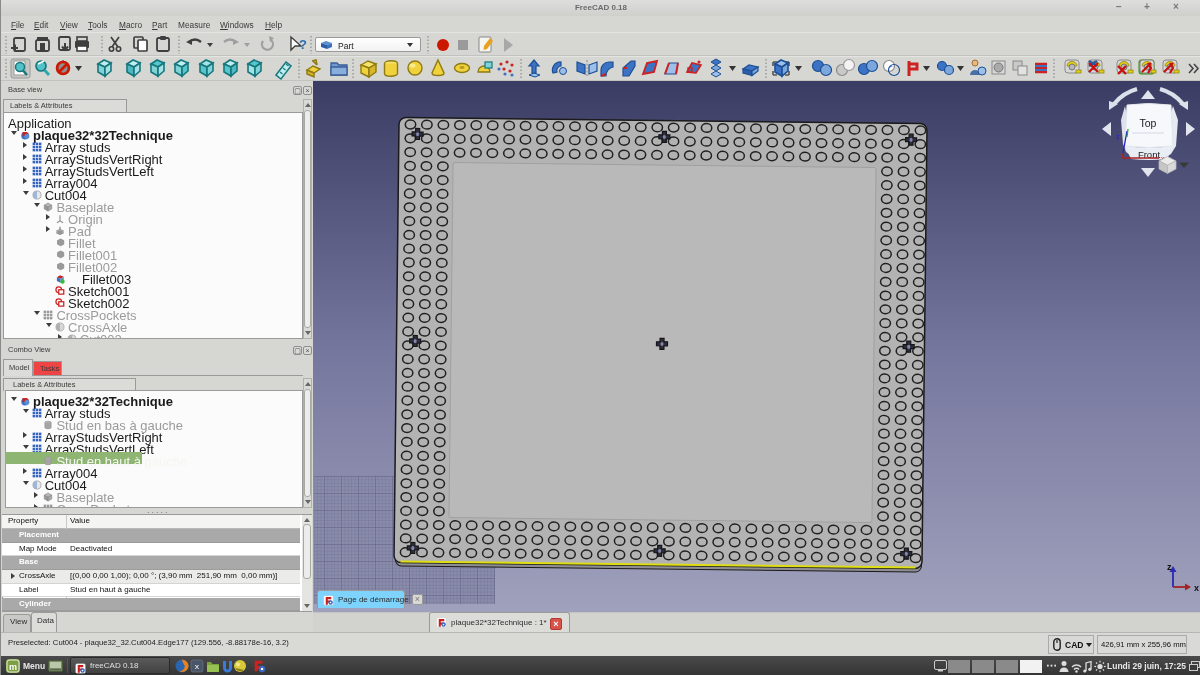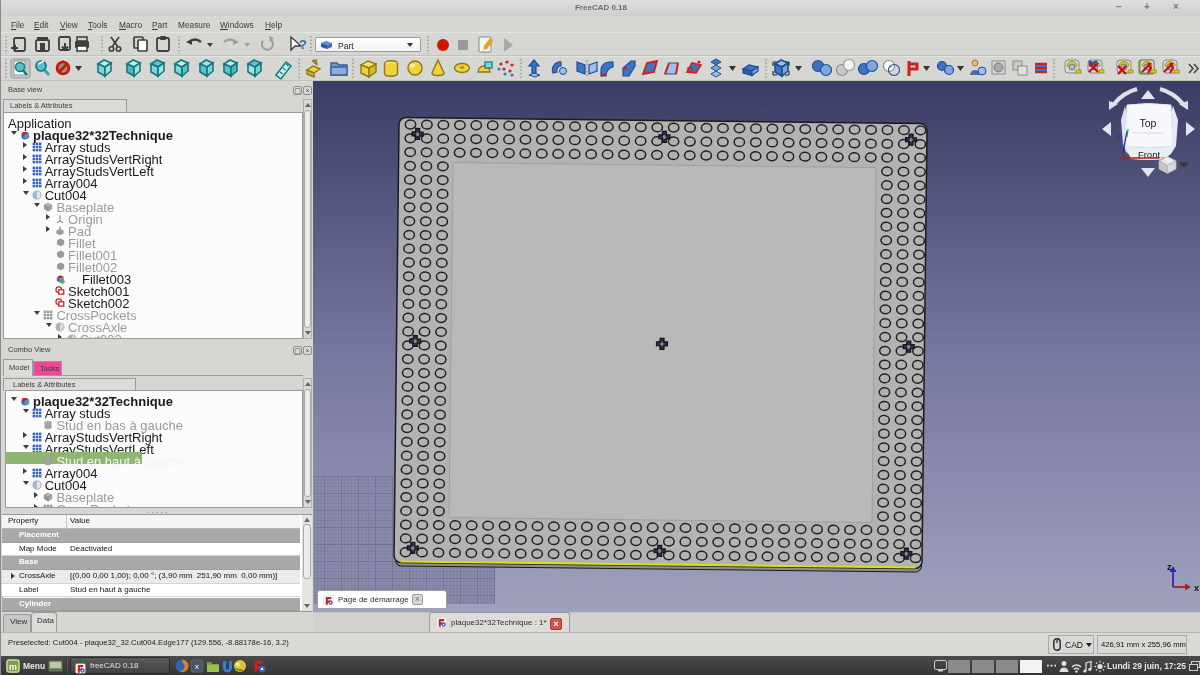--- a/index.html
+++ b/index.html
@@ -464,21 +464,21 @@
       </div>
     </div>
 <div class="abs sbar" style="left:302px;top:99px;width:9px;height:240px"></div>
 <div class="abs sarr" style="left:304px;top:103px;border-bottom:4px solid #666;border-left:3px solid transparent;border-right:3px solid transparent"></div>
 <div class="abs sarr" style="left:304px;top:331px;border-top:4px solid #666;border-left:3px solid transparent;border-right:3px solid transparent"></div>
 <div class="abs sthumb" style="left:303px;top:110px;width:7px;height:218px"></div>
 <div class="abs docktitle" style="left:7px;top:345px">Combo View</div>
 <div class="abs dockbtn" style="left:292px;top:346px">▢</div>
 <div class="abs dockbtn" style="left:302px;top:346px">×</div>
 <div class="abs tab1" style="left:2px;top:359px;width:30px;height:17px;padding:3px 0 0 5px;background:#dcdcd9;z-index:2">Model</div>
-<div class="abs tab1" style="left:32px;top:361px;width:29px;height:15px;padding:2px 0 0 6px;background:#ec4899">Tasks</div>
+<div class="abs tab1" style="left:32px;top:361px;width:29px;height:15px;padding:2px 0 0 6px;background:#ef4444">Tasks</div>
 <div class="abs" style="left:2px;top:375px;width:300px;height:1px;background:#9a9a9a"></div>
 <div class="abs tab1" style="left:2px;top:378px;width:133px;height:13px;padding:1px 0 0 9px">Labels &amp; Attributes</div>
 <div class="abs treebg" style="left:4px;top:390px;width:298px;height:118px"></div>
 <div class="abs" style="left:4px;top:390px;width:298px;height:117px;overflow:hidden">
       <div class="trow" style="left:0px;top:3px;width:298px">
         <div class="tarrow ad" style="left:6.0px;top:4px"></div>
         <div class="ticon" style="left:15.0px"><svg width="10" height="10" viewBox="0 0 16 16">
             <circle cx="8" cy="9" r="6" fill="#3c73c4"></circle>
             <path d="M4 3 h7 l3 3 v4 h-10z" fill="#cc2222"></path>
             <circle cx="11" cy="10" r="4" fill="#5a8fd0"></circle>
@@ -1080,21 +1080,21 @@
         <path d="M1178 162.5 h10 l-5 5.5z" fill="#3a3a3a"></path>
       </g>
       <path d="M1172 587 v-17" stroke="#2a2ab2" stroke-width="1.8"></path>
       <path d="M1172 566 l-3.5 6 h7z" fill="#2a2ab2"></path>
       <path d="M1172 587 h14" stroke="#a22424" stroke-width="1.8"></path>
       <path d="M1190 587 l-6 -3.5 v7z" fill="#a22424"></path>
       <text x="1166" y="570" font-size="9" font-weight="bold" fill="#111" font-family="Liberation Sans, sans-serif">z</text>
       <text x="1193" y="591" font-size="9" font-weight="bold" fill="#111" font-family="Liberation Sans, sans-serif">x</text>
     </svg>
 <div class="abs" style="left:312px;top:612px;width:888px;height:20px;background:#d2d2cf;border-top:1px solid #c4c4c1"></div>
-<div class="abs mditab" style="left:316px;top:590px;width:130px;height:18px;background:#ffffff">
+<div class="abs mditab" style="left:316px;top:590px;width:88px;height:18px;background:#7dd3fc">
       <span class="abs" style="left:5px;top:4px"><svg width="11" height="11" viewBox="0 0 16 16">
           <rect x="1" y="1" width="14" height="14" rx="2" fill="#fff" stroke="#bbb" stroke-width="0.5"></rect>
           <path d="M4 14 V3 h8 v3 h-5 v2 h4 v3 h-4 v3z" fill="#c81e1e"></path>
           <circle cx="11" cy="11" r="3.2" fill="#3565c0"></circle>
           <circle cx="11" cy="11" r="1.2" fill="#fff"></circle>
         </svg></span>
       <span class="abs" style="left:20px;top:4px">Page de démarrage</span>
       <span class="abs" style="left:94px;top:3px;width:11px;height:11px;background:#d8d8d5;border:1px solid #9a9a9a;border-radius:2px;color:#777;font-size:9px;line-height:9px;text-align:center">×</span>
     </div>
 <div class="abs mditab" style="left:428px;top:612px;width:141px;height:20px;background:#dcdcd9;z-index:2">
@@ -1107,21 +1107,21 @@
       <span class="abs" style="left:21px;top:5px">plaque32*32Technique : 1*</span>
       <span class="abs" style="left:120px;top:5px;width:12px;height:12px;background:#d9534a;border:1px solid #b03a32;border-radius:2px;color:#fff;font-size:9px;line-height:11px;text-align:center;font-weight:bold">×</span>
     </div>
 <div class="abs statusbar"></div>
 <div class="abs" style="left:7px;top:638px;font-size:7.7px;color:#1c1c1c;white-space:nowrap">Preselected: Cut004 - plaque32_32.Cut004.Edge177 (129.556, -8.88178e-16, 3.2)</div>
 <div class="abs" style="left:1047px;top:635px;width:46px;height:19px;border:1px solid #aaa"></div>
 <svg class="abs" style="left:1052px;top:638px" width="8" height="13" viewBox="0 0 8 13">
       <rect x="0.8" y="0.8" width="6.4" height="11.4" rx="3.2" fill="none" stroke="#222" stroke-width="1.4"></rect>
       <line x1="4" y1="2" x2="4" y2="5" stroke="#222" stroke-width="1.2"></line>
     </svg>
-<div class="abs" style="left:1064px;top:640px;font-size:8.5px;color:#111;font-weight:normal">CAD</div>
+<div class="abs" style="left:1064px;top:640px;font-size:8.5px;color:#111;font-weight:bold">CAD</div>
 <div class="abs" style="left:1085px;top:643px;width:0;height:0;border-top:4px solid #222;border-left:3.5px solid transparent;border-right:3.5px solid transparent"></div>
 <div class="abs" style="left:1096px;top:635px;width:90px;height:19px;border:1px solid #aaa"></div>
 <div class="abs" style="left:1100px;top:640px;font-size:7.7px;color:#111;white-space:nowrap">426,91 mm x 255,96 mm</div>
 <div class="abs taskbar"></div>
 <svg class="abs" style="left:5px;top:659px" width="14" height="14" viewBox="0 0 14 14">
       <rect width="14" height="14" rx="3" fill="#7d9e45"></rect>
       <rect x="1" y="1" width="12" height="12" rx="2.5" fill="none" stroke="#e8f0d8" stroke-width="1"></rect>
       <text x="7" y="10.5" font-size="9" font-weight="bold" fill="#fff" text-anchor="middle" font-family="Liberation Sans, sans-serif">m</text>
     </svg>
 <div class="abs tbtxt" style="left:22px;top:661px">Menu</div>

